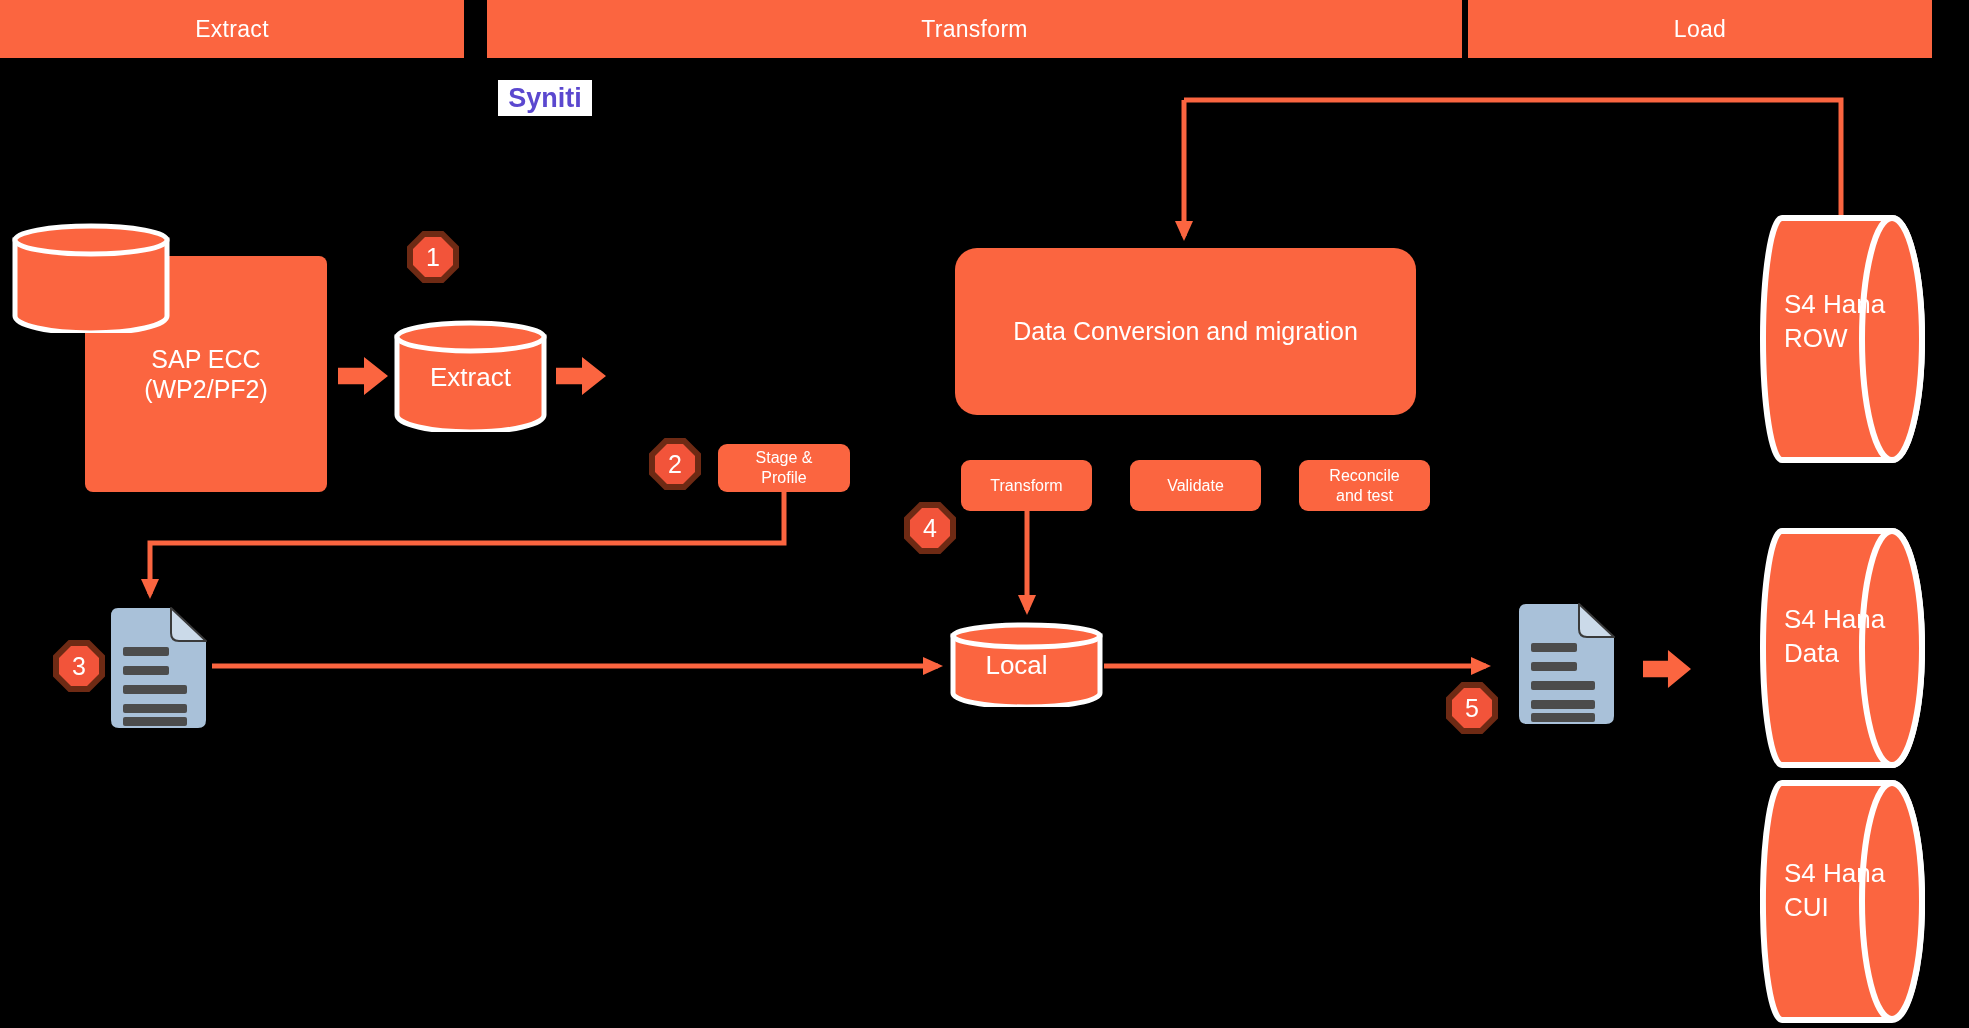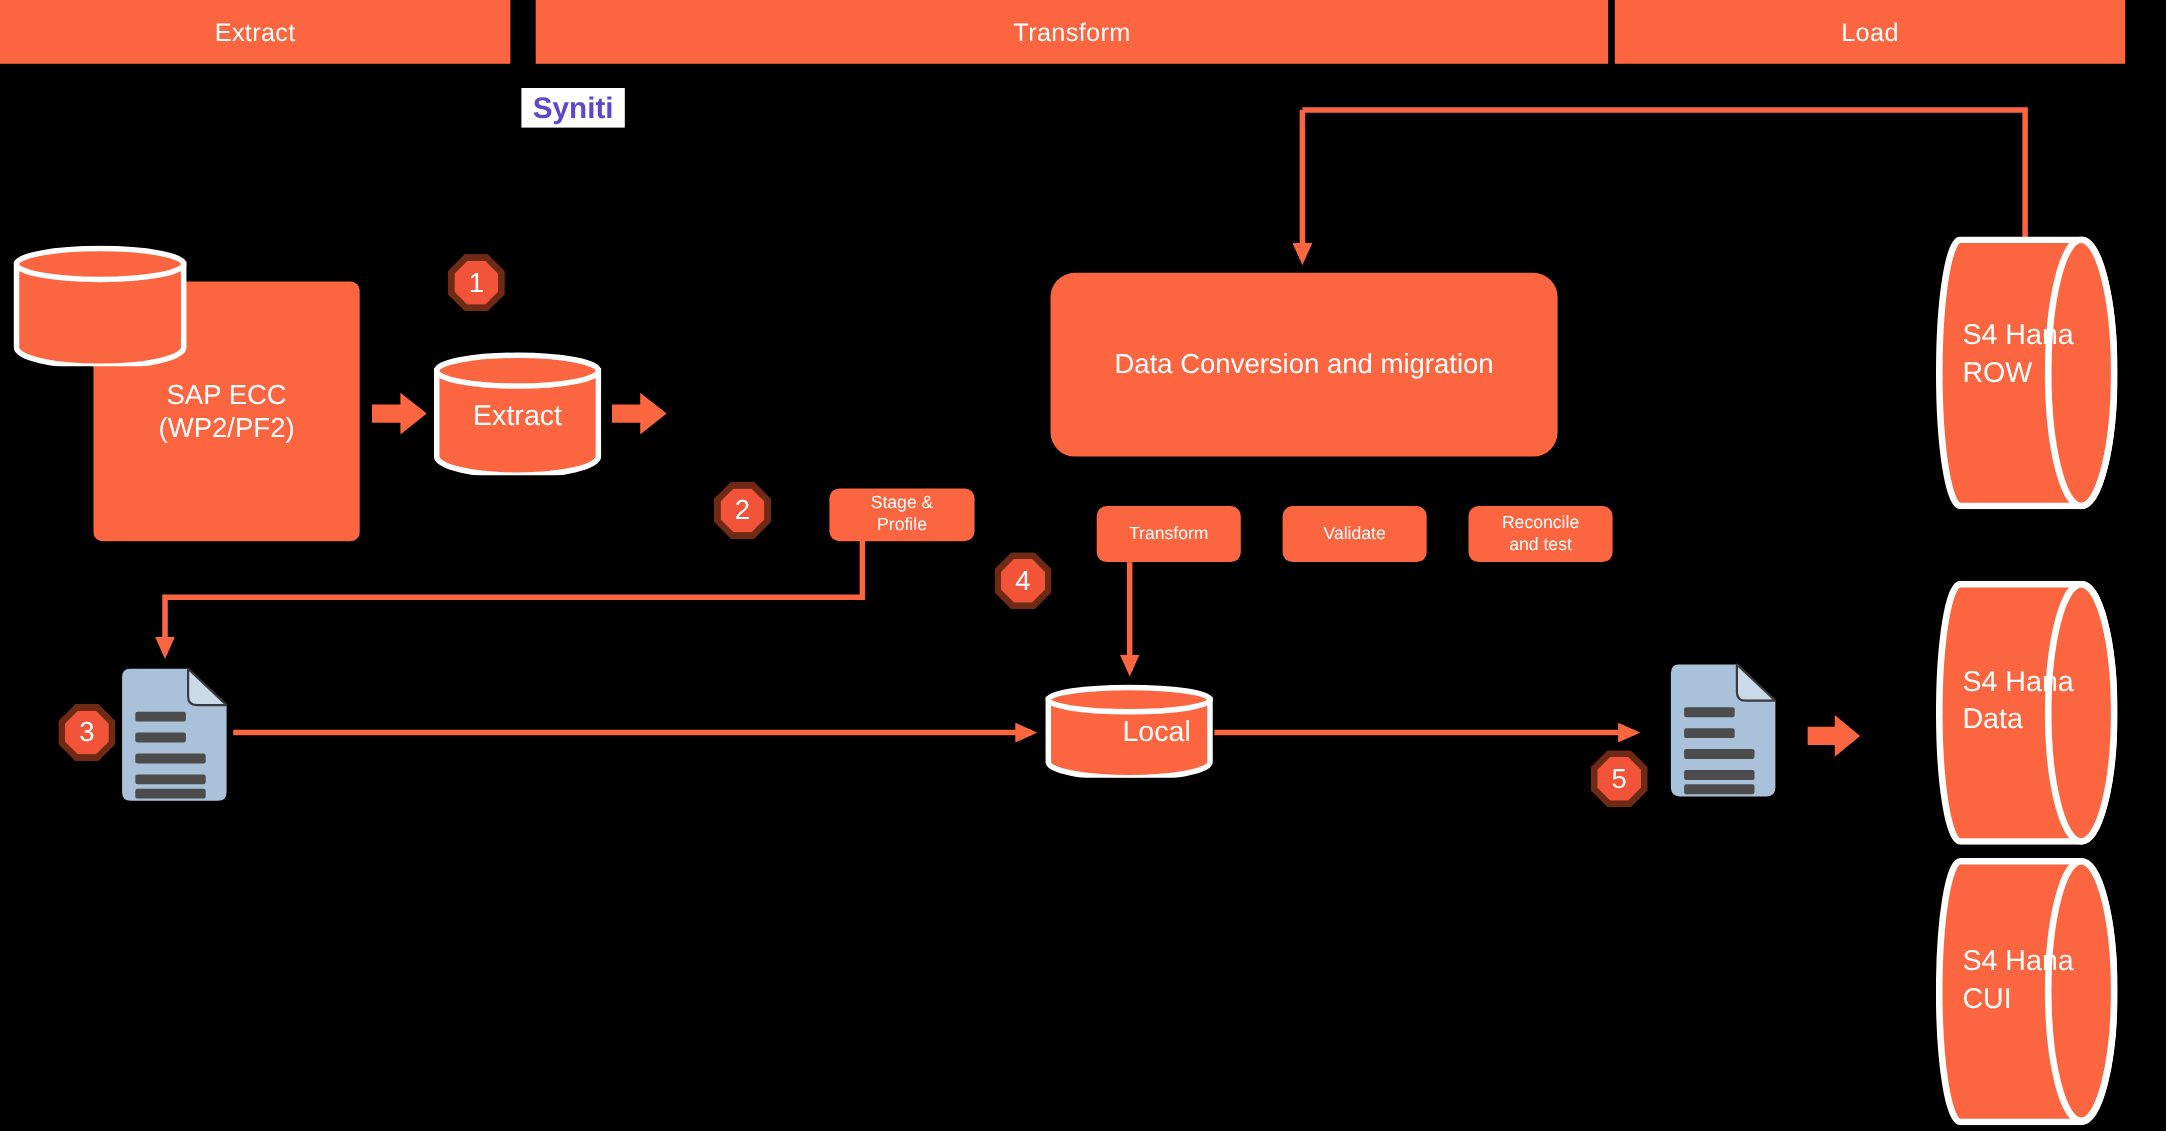--- a/index.html
+++ b/index.html
@@ -18,21 +18,21 @@
     font-family:"Liberation Sans",sans-serif;color:#fff;
   }
   .stage *{box-sizing:border-box;}
   .abs{position:absolute;}
   .wires{position:absolute;left:0;top:0;z-index:1;}
   .wire{stroke:var(--orange);stroke-width:5;fill:none;}
   .node{position:absolute;z-index:2;display:flex;align-items:center;justify-content:center;text-align:center;}
   .hdr{background:var(--orange);font-size:23px;letter-spacing:.3px;}
   .bigbox{background:var(--orange);border-radius:22px;font-size:25px;}
   .pill{background:var(--orange);border-radius:16px;font-size:25px;}
-  .smallbox{background:var(--orange);border-radius:9px;font-size:16px;line-height:1.2;margin-left:36px;}
+  .smallbox{background:var(--orange);border-radius:9px;font-size:16px;line-height:1.2;}
   .logo{background:#fff;color:var(--logo-purple);font-weight:bold;font-size:27px;z-index:3;display:flex;align-items:center;justify-content:center;}
   .badge{position:absolute;z-index:4;width:52px;height:52px;
     clip-path:polygon(30% 0%,70% 0%,100% 30%,100% 70%,70% 100%,30% 100%,0% 70%,0% 30%);
     background:var(--badge-border);display:flex;align-items:center;justify-content:center;}
   .badge .in{width:40px;height:40px;
     clip-path:polygon(30% 0%,70% 0%,100% 30%,100% 70%,70% 100%,30% 100%,0% 70%,0% 30%);
     background:var(--badge-fill);display:flex;align-items:center;justify-content:center;
     font-size:25px;color:#fff;}
   .barrow{position:absolute;z-index:2;background:var(--orange);
     clip-path:polygon(0% 28%,52% 28%,52% 0%,100% 50%,52% 100%,52% 72%,0% 72%);}
@@ -66,21 +66,21 @@
   <div class="node hdr" style="left:0;top:0;width:464px;height:58px;">
     <span>Extract</span>
   </div>
   <div class="node hdr" style="left:487px;top:0;width:975px;height:58px;">
     <span>Transform</span>
   </div>
   <div class="node hdr" style="left:1468px;top:0;width:464px;height:58px;">
     <span>Load</span>
   </div>
 
-  <div class="abs logo" style="left:474px;top:80px;width:94px;height:36px;">
+  <div class="abs logo" style="left:498px;top:80px;width:94px;height:36px;">
     <span>Syniti</span>
   </div>
 
 
   <div class="node bigbox two" style="left:85px;top:256px;width:242px;height:236px;border-radius:8px;">
     <span>
       <span style="display:block">SAP ECC</span>
       <span style="display:block">(WP2/PF2)</span>
     </span>
   </div>
@@ -137,21 +137,21 @@
       <span style="display:block">and test</span>
     </span>
   </div>
 
   <div class="badge" style="left:904px;top:502px;">
     <div class="in">
         <span>4</span>
       </div>
   </div>
 
-  <div class="cyl" style="left:950px;top:622px;width:133px;height:85px;padding-left:35px;">
+  <div class="cyl" style="left:950px;top:622px;width:133px;height:85px;">
     <svg width="153" height="85">
       <path d="M3,14 L3,71 A73.5,14 0 0 0 150,71 L150,14 Z" fill="#FB6540" stroke="#FFFFFF" stroke-width="5"></path>
       <ellipse cx="76.5" cy="14" rx="73.5" ry="11" fill="#FB6540" stroke="#FFFFFF" stroke-width="5"></ellipse>
     </svg>
     <span class="lbl vlbl" style="top:28px;">Local</span>
   </div>
 
   <div class="badge" style="left:53px;top:640px;">
     <div class="in">
         <span>3</span>

